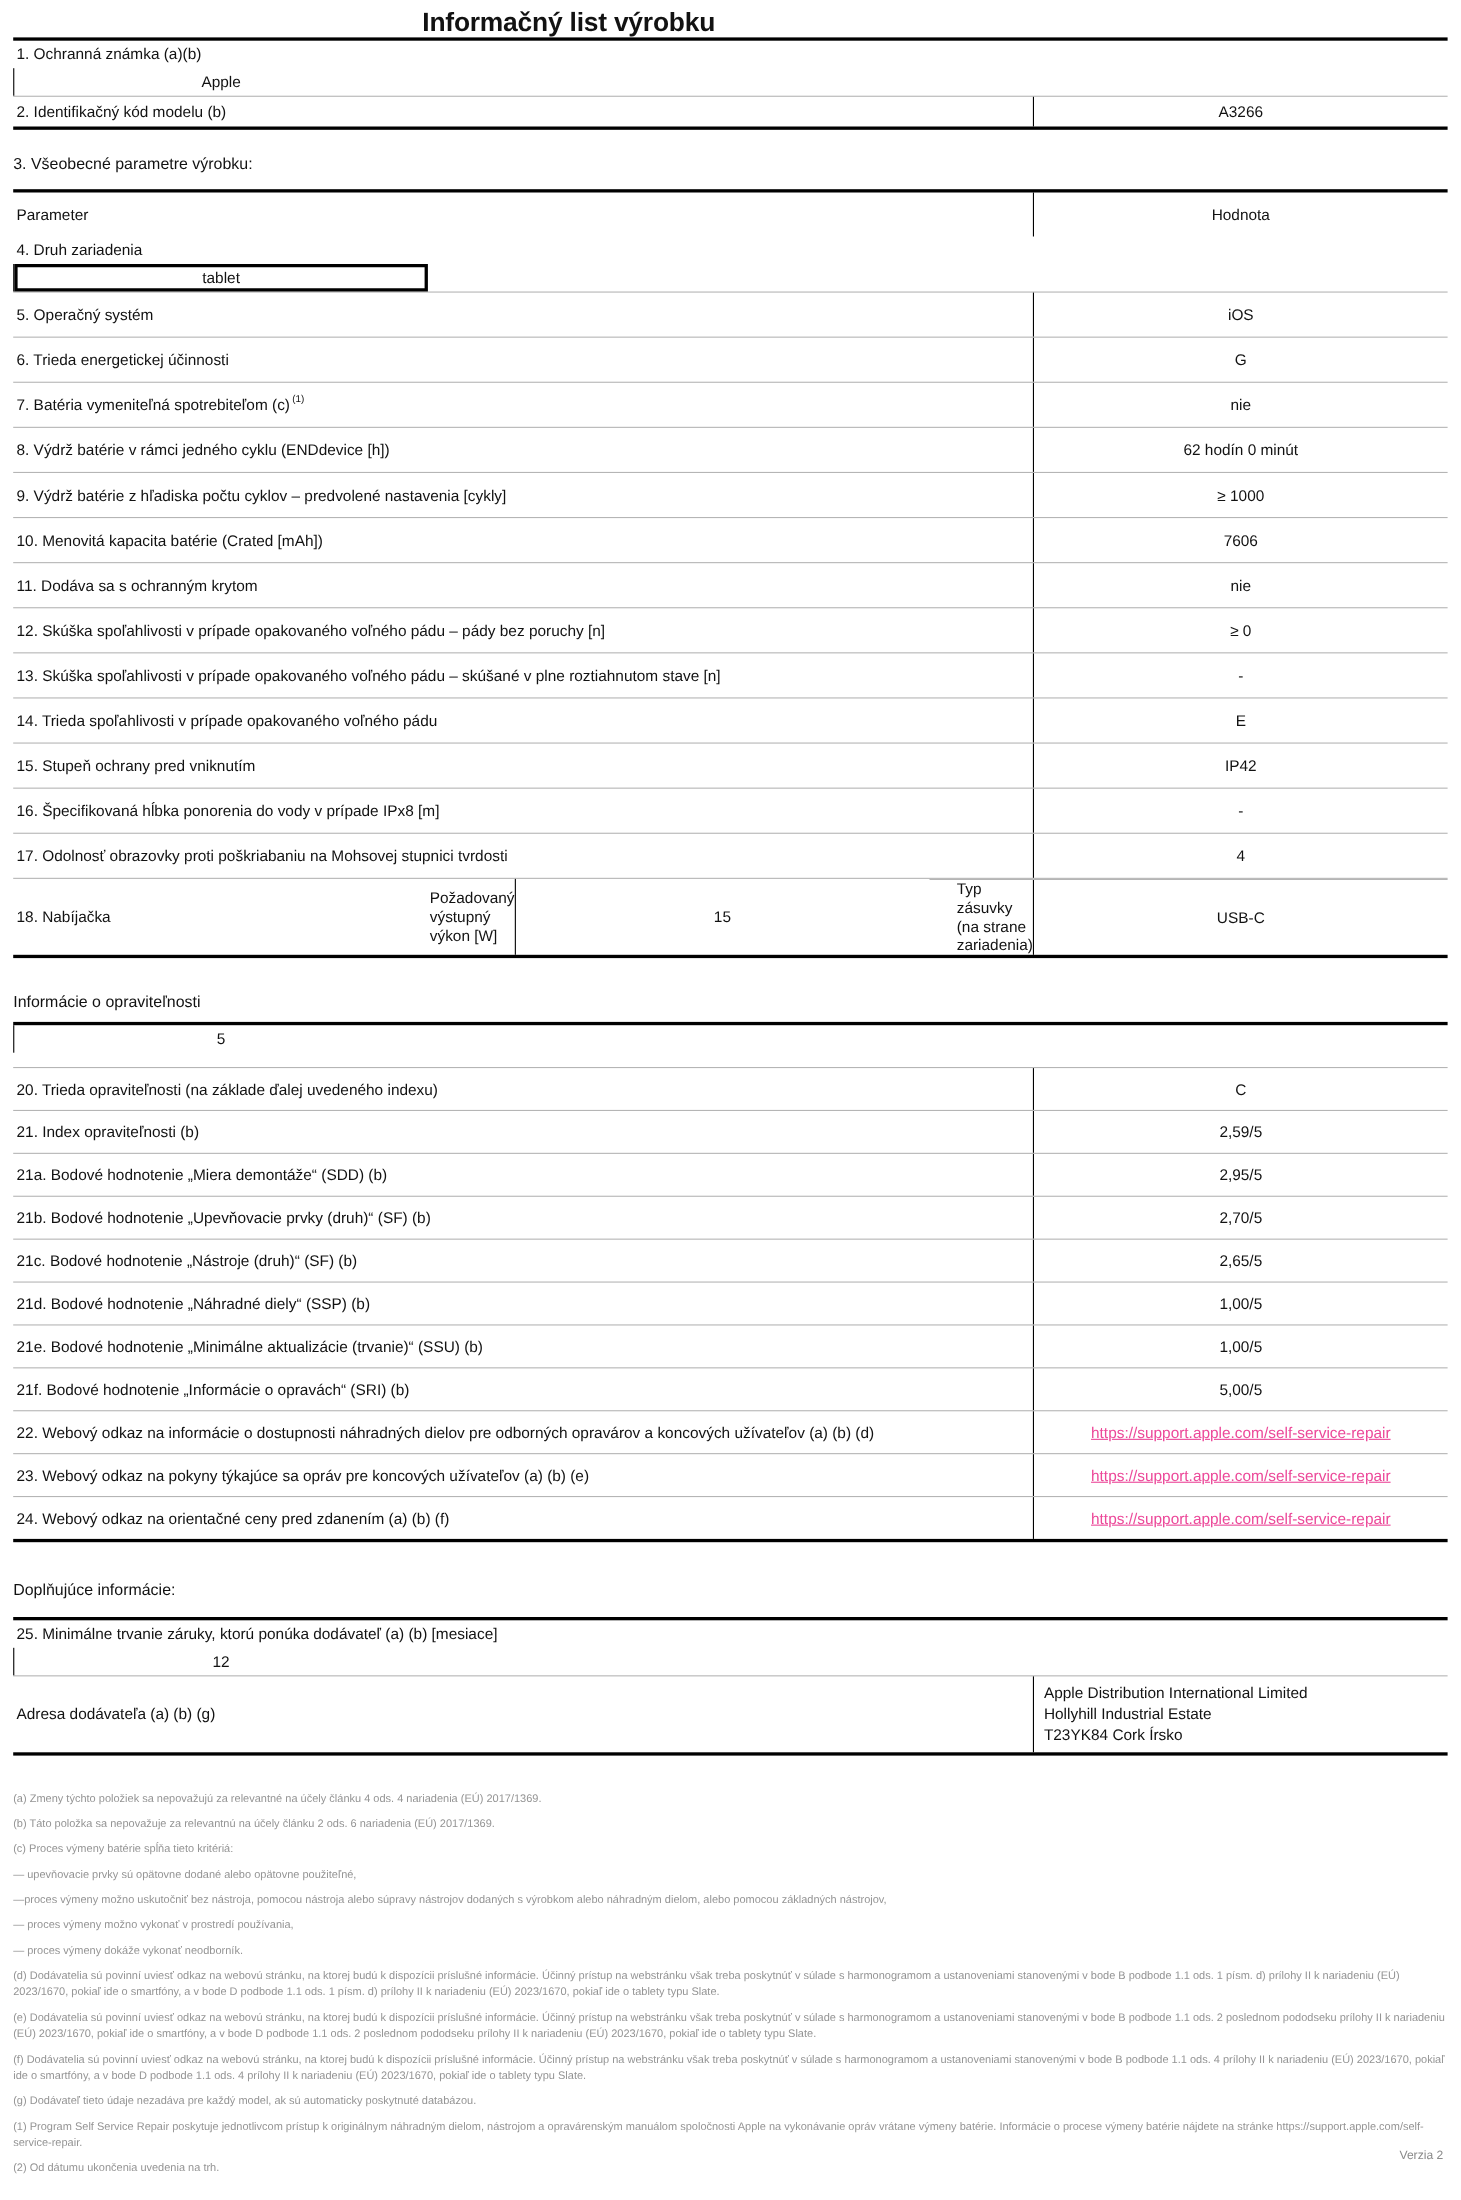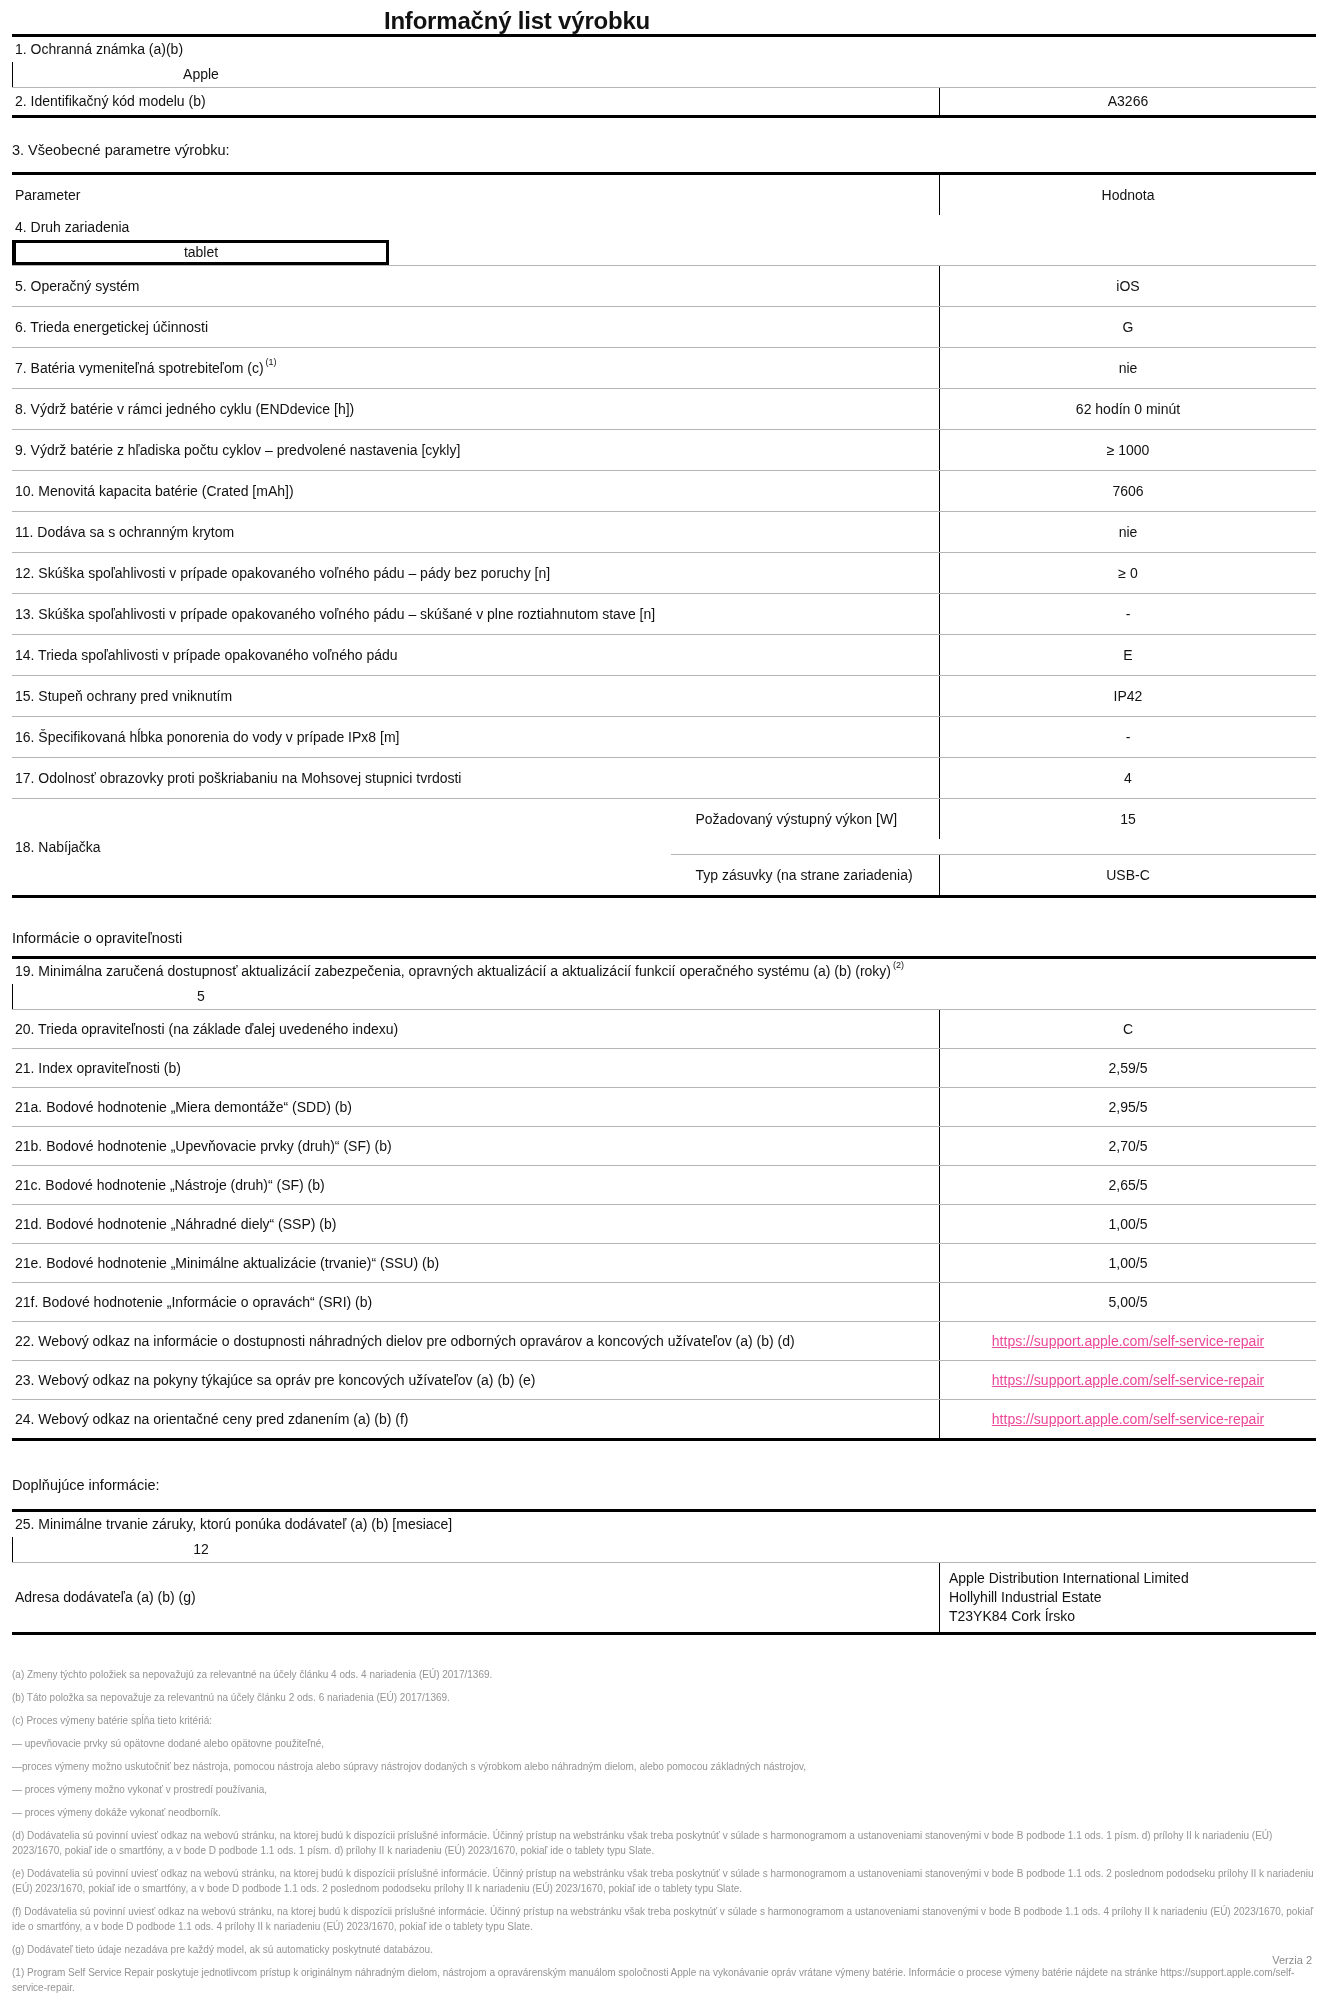--- a/index.html
+++ b/index.html
@@ -29,21 +29,21 @@
   .t1 .row{min-height:27px;}
   .t3 .row{min-height:38px;}
   .t4 .row{min-height:38px;}
   .t4 .row.addr-row{min-height:62px;}
   .value.boxed{box-shadow:inset 0 0 0 3px #000;}
   .value.addr{flex-direction:column;align-items:flex-start;justify-content:center;text-align:left;padding:6px 9px;line-height:19px;}
   .sup{font-size:9px;line-height:1;position:relative;top:-6px;margin-left:2px;}
   .link{color:#ec4899;text-decoration:underline;cursor:pointer;}
   .row.charger{padding:0;}
   .charger-label{flex:none;width:486px;align-items:flex-start;padding-top:12px;}
-  .charger-right{flex:1;display:flex;flex-direction:column;gap:15px;}
+  .charger-right{flex:1;display:flex;flex-direction:row;}
   .subrow{display:flex;flex:1;min-height:40px;}
   .subrow + .subrow{border-top:1.5px solid #b5b5b5;}
   .subcell{flex:1;display:flex;align-items:center;padding-left:25px;box-sizing:border-box;line-height:17px;}
   .footnotes{margin:32px 12px 0;}
   .foot{color:#949494;font-size:10px;line-height:15px;margin:0 0 8px;}
   .version{position:absolute;right:16px;bottom:34px;color:#8a8a8a;font-size:11px;}
 </style>
 </head>
 <body>
 
@@ -175,24 +175,20 @@
       </div>
     </div>
   </div>
 </div>
 
 <div class="sec-heading h-repair">Informácie o opraviteľnosti</div>
 
 <div class="tbl t3">
   <div class="rows" id="t3-rows">
       <div class="row">
-        <div class="cell label">
-          <span>19. Minimálna zaručená dostupnosť aktualizácií zabezpečenia, opravných aktualizácií a aktualizácií funkcií operačného systému (a) (b) (roky)</span>
-          <span class="sup">(2)</span>
-        </div>
         <div class="cell value">5</div>
       </div>
       <div class="row">
         <div class="cell label">
           <span>20. Trieda opraviteľnosti (na základe ďalej uvedeného indexu)</span>
         </div>
         <div class="cell value">C</div>
       </div>
       <div class="row">
         <div class="cell label">

